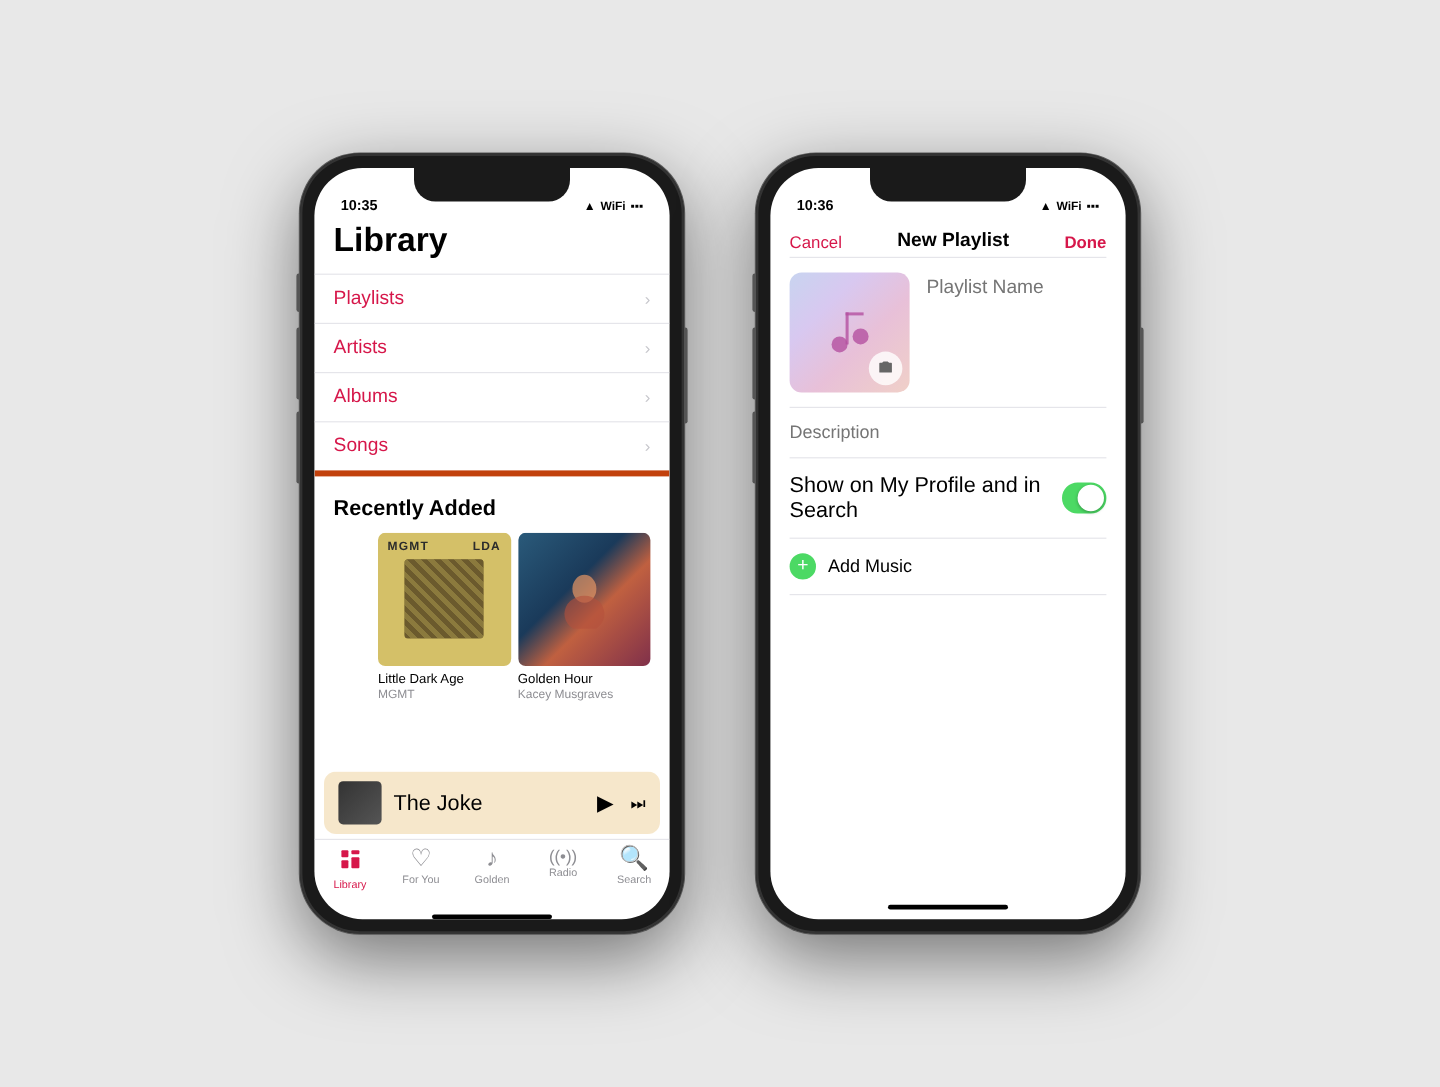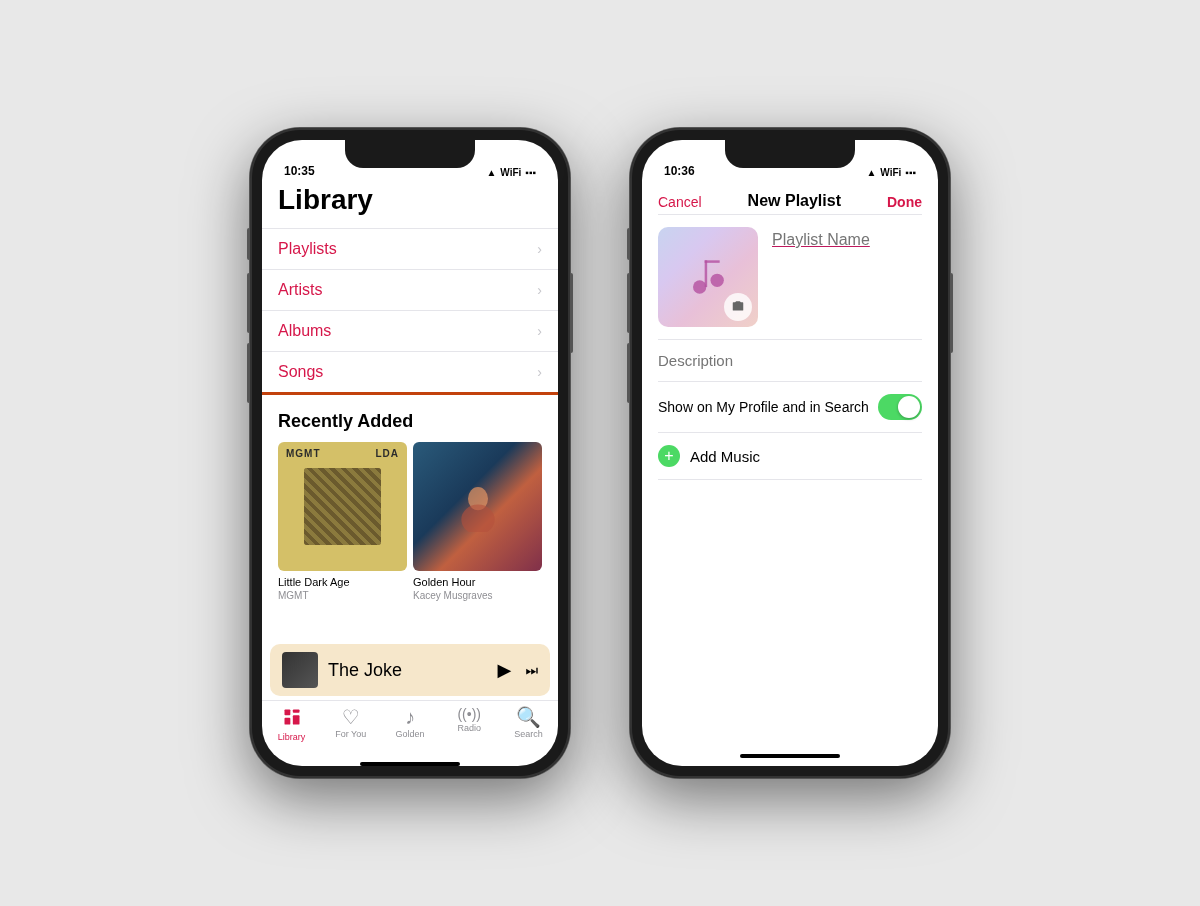--- a/index.html
+++ b/index.html
@@ -114,21 +114,21 @@
 
     .library-item {
       display: flex;
       align-items: center;
       justify-content: space-between;
       padding: 11px 16px;
       border-top: 1px solid #e5e5ea;
     }
 
     .library-item:last-child {
-      border-bottom: 3px solid #c2410c;
+      border-bottom: 5px solid #c2410c;
     }
 
     .library-item-text {
       color: #d6174a;
       font-size: 16px;
     }
 
     .chevron {
       color: #c7c7cc;
       font-size: 14px;
@@ -138,20 +138,21 @@
       font-size: 18px;
       font-weight: 700;
       padding: 16px 16px 10px;
     }
 
     .album-grid {
       display: flex;
       gap: 6px;
       padding: 0 16px;
       overflow: hidden;
+      margin-left: 37px;
     }
 
     .album-item {
       flex: 1;
     }
 
     .album-cover {
       width: 100%;
       aspect-ratio: 1;
       border-radius: 6px;
@@ -364,21 +365,20 @@
     }
 
     .np-name-input {
       flex: 1;
       border: none;
       outline: none;
       font-size: 16px;
       color: #be185d;
       padding-top: 4px;
       background: transparent;
-      text-decoration: underline;
     }
 
     .np-divider {
       height: 1px;
       background: #e5e5ea;
       margin: 0 16px;
       flex-shrink: 0;
     }
 
     .np-desc-input {
@@ -394,21 +394,21 @@
 
     .np-toggle-row {
       display: flex;
       align-items: center;
       justify-content: space-between;
       padding: 12px 16px;
       flex-shrink: 0;
     }
 
     .np-toggle-label {
-      font-size: 14px;
+      font-size: 18px;
       color: #000;
     }
 
     .toggle-switch {
       width: 44px;
       height: 26px;
       background: #4cd964;
       border-radius: 13px;
       position: relative;
       cursor: pointer;

